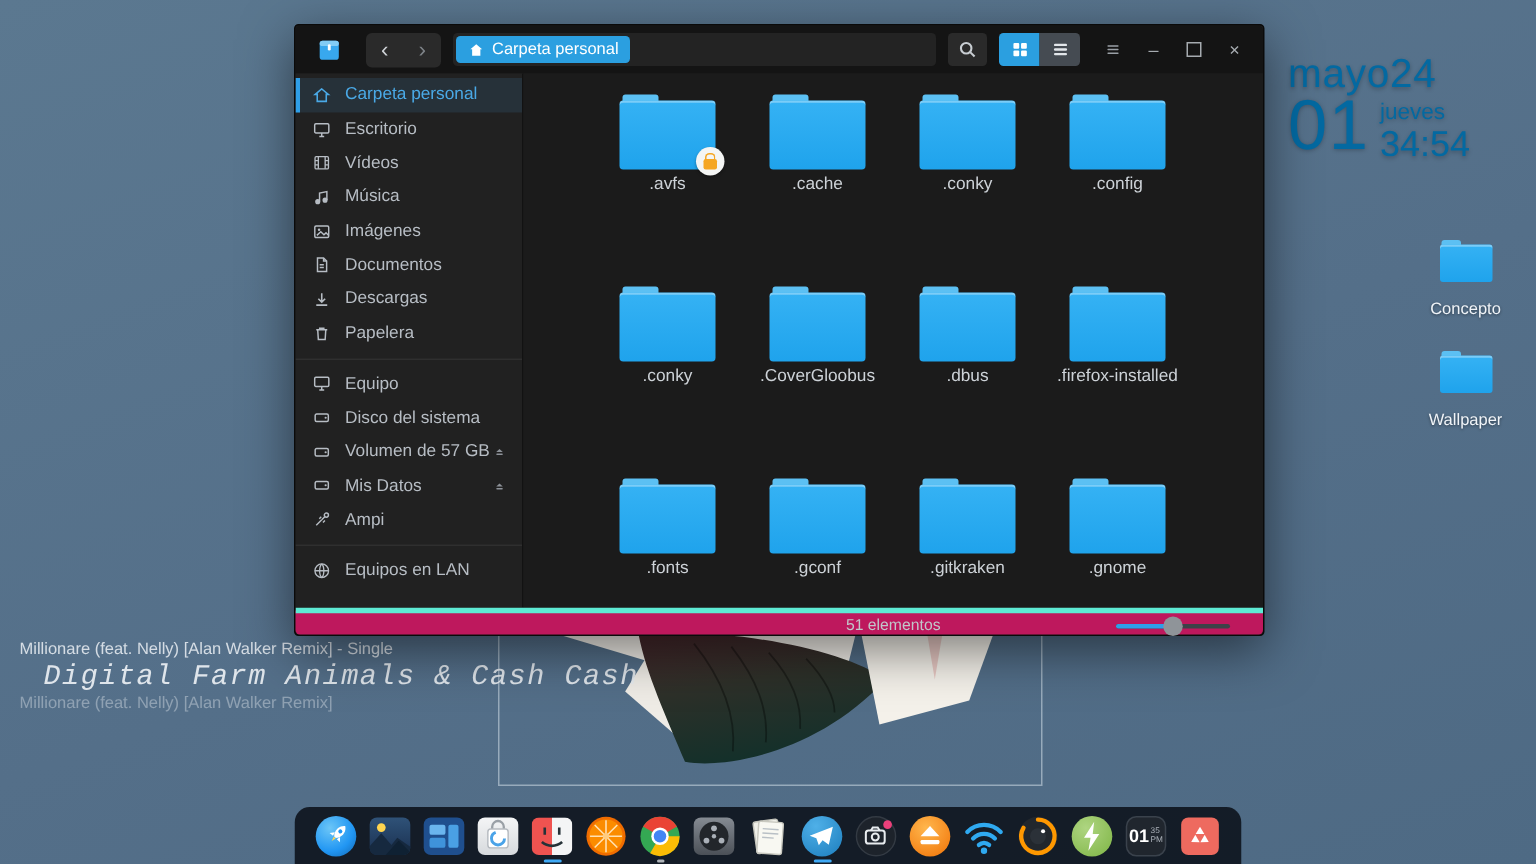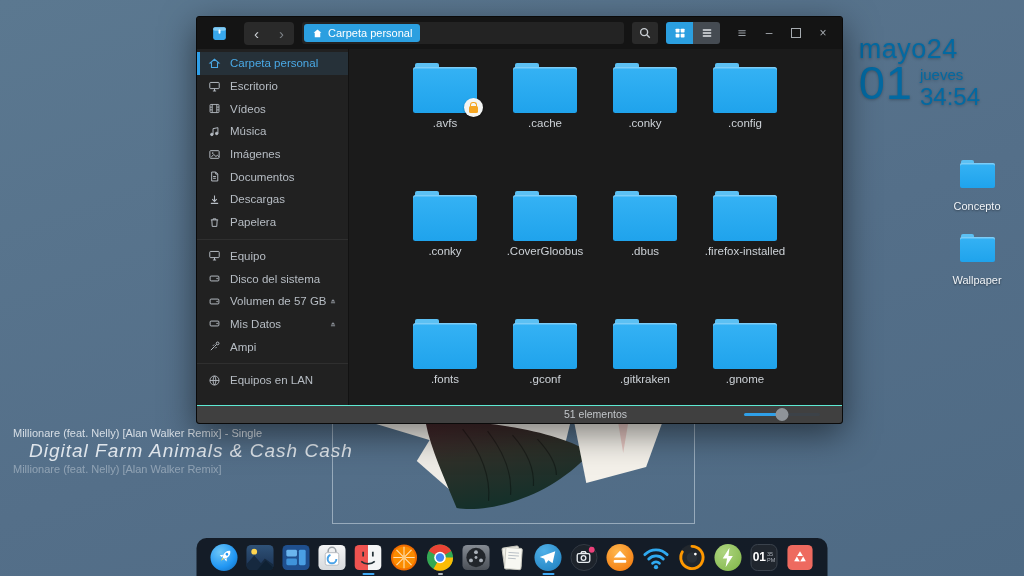--- a/index.html
+++ b/index.html
@@ -23,21 +23,21 @@
 
   
   .desk-icons{position:absolute;right:10px;top:160px;width:74px;display:flex;
               flex-direction:column;gap:22px;align-items:center}
   .desk-item{display:flex;flex-direction:column;align-items:center}
   .desk-label{margin-top:12px;font-size:11px;color:#f0f4f8;text-shadow:0 1px 2px rgba(0,0,0,.45)}
 
   
   .music{position:absolute;left:13px;top:427px;color:#e7ecf1}
   .m1{font-size:11px;opacity:.88}
-  .m2{font-family:Liberation Sans, sans-serif;font-style:italic;font-size:19px;
+  .m2{font-family:Liberation Mono, monospace;font-style:italic;font-size:19px;
       margin:1px 0 0 16px;letter-spacing:1px;opacity:.95}
   .m3{font-size:11px;opacity:.4;margin-top:1px}
 
   
   .window{position:absolute;left:196px;top:16px;width:647px;height:408px;
           background:#1d1d1d;border-radius:3px;box-shadow:0 10px 34px rgba(0,0,0,.5);
           border:1px solid #0a0a0a;box-sizing:border-box}
   .toolbar{position:absolute;top:0;left:0;right:0;height:32px;background:#141414;
            display:flex;align-items:center;padding:0 9px;gap:8px;border-radius:3px 3px 0 0;box-sizing:border-box}
   .app-icon{width:17px;height:17px;margin-left:5px}
@@ -94,22 +94,22 @@
   .folder.small .tab{width:13px;height:6px;left:1px}
   .folder.small .fbody{top:2.5px;border-radius:2px}
   .emblem{position:absolute;right:-6px;bottom:-4px;width:19px;height:19px;background:#f4f5f4;
           border-radius:50%;display:flex;align-items:center;justify-content:center;
           box-shadow:0 1px 2px rgba(0,0,0,.35)}
   .emblem .lock{width:9px;height:7px;background:#f5a623;border-radius:1.5px;position:relative;margin-top:4px}
   .emblem .lock:before{content:"";position:absolute;left:1px;top:-4.5px;width:5px;height:5px;
           border:1.6px solid #f5a623;border-bottom:none;border-radius:3px 3px 0 0}
 
   
-  .statusbar{position:absolute;left:0;right:0;bottom:0;height:18px;background:#404040;
-             border-radius:0 0 3px 3px;border-top:1px solid #5eead4;box-sizing:border-box}
+  .statusbar{position:absolute;left:0;right:0;bottom:0;height:18px;background:#be185d;
+             border-radius:0 0 3px 3px;border-top:4px solid #5eead4;box-sizing:border-box}
   .status-count{position:absolute;left:152px;right:0;top:2px;text-align:center;
                 font-size:10.5px;color:#c2c6ca}
   .zoom{position:absolute;right:22px;top:7px;width:76px;height:3px;background:#3c4248;border-radius:2px}
   .zoom-fill{position:absolute;left:0;top:0;width:50%;height:3px;background:#2f9fe8;border-radius:2px}
   .zoom-handle{position:absolute;left:50%;top:-5px;transform:translateX(-50%);
                width:13px;height:13px;background:#8f9499;border-radius:50%}
 
   
   .dock{position:absolute;bottom:0;left:50%;transform:translateX(-50%);height:38px;
         background:rgba(16,23,33,.94);border-radius:10px 10px 0 0;display:flex;

